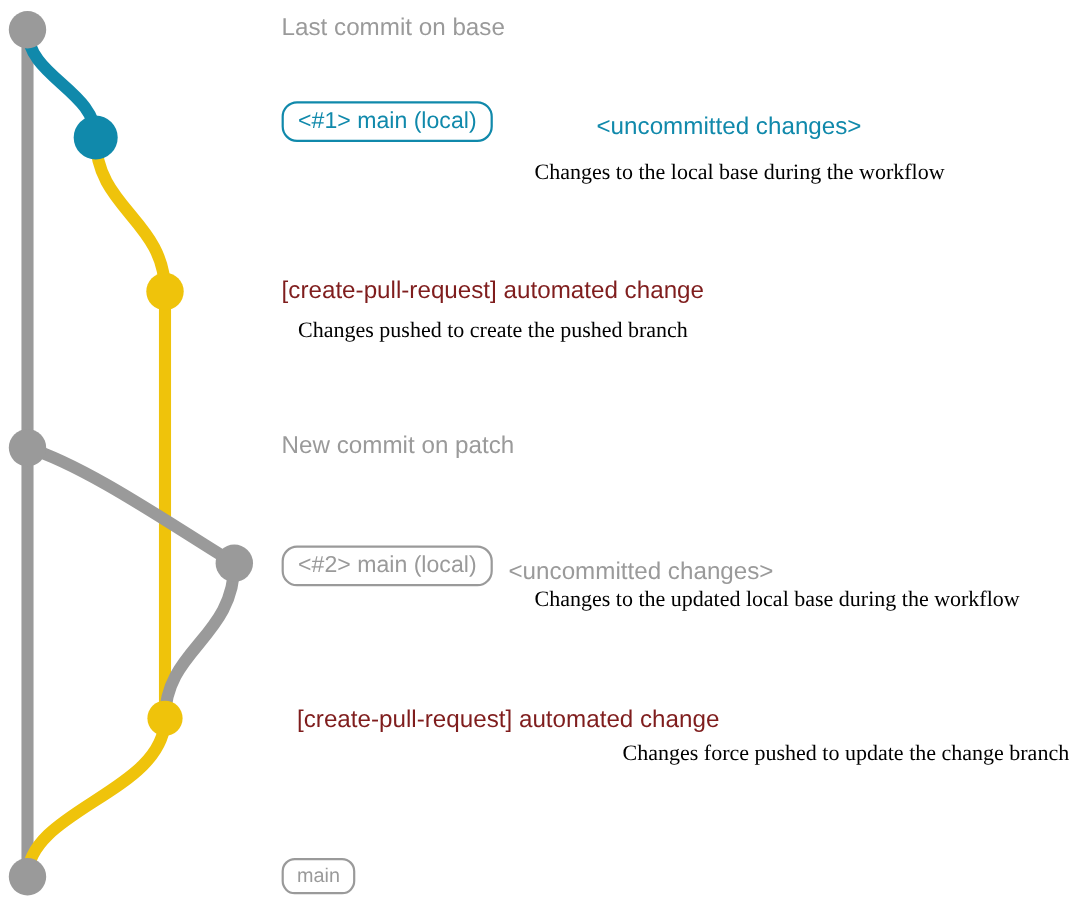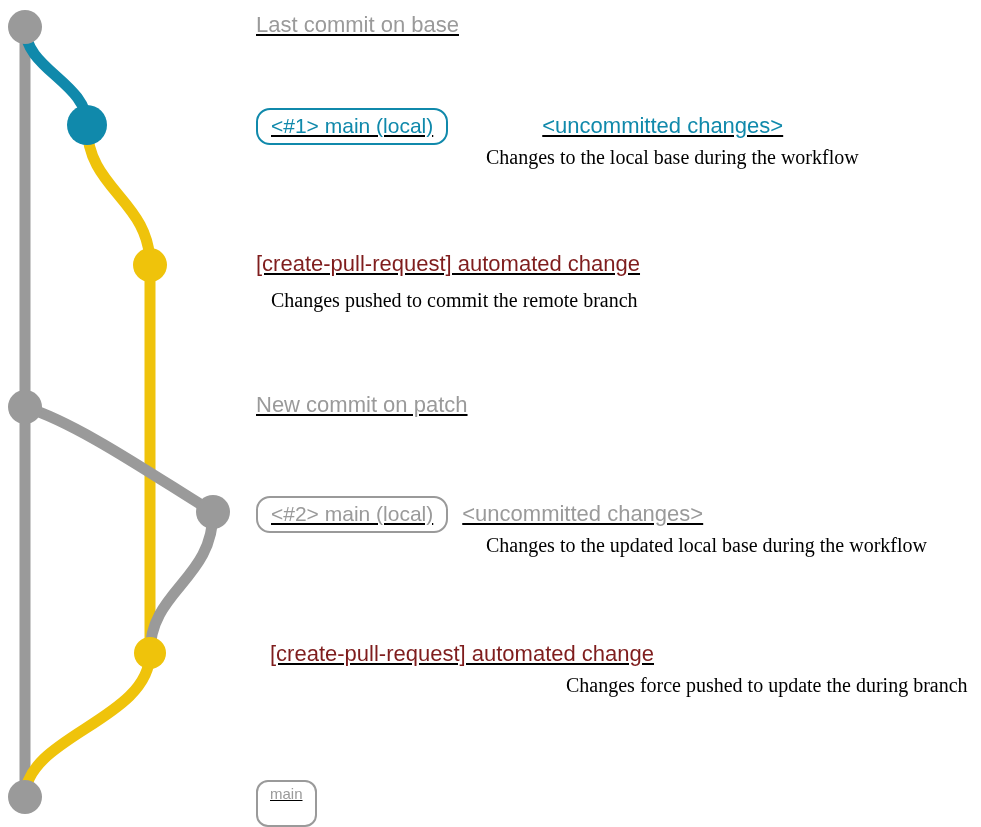--- a/index.html
+++ b/index.html
@@ -21,41 +21,40 @@
     position: absolute;
     left: 0;
     top: 0;
     width: 981px;
     height: 827px;
   }
 
   .row {
     position: absolute;
     display: flex;
-    align-items: flex-start;
+    align-items: flex-end;
     white-space: nowrap;
-    text-decoration: underline;
   }
 
   
   .pill {
     display: inline-block;
     border: 2px solid currentColor;
     border-radius: 14px;
     padding: 4px 13px 5px 13px;
     font-size: 21px;
     line-height: 1.12;
     font-family: "Liberation Sans", sans-serif;
     box-sizing: border-box;
   }
   .pill.small {
-    font-size: 15px;
+    font-size: 18px;
     border-width: 2px;
     border-radius: 12px;
-    padding: 4px 12px 22px 12px;
+    padding: 4px 12px 5px 12px;
   }
 
   
   .subject {
     font-size: 22px;
     line-height: 1.2;
     font-family: "Liberation Sans", sans-serif;
     padding-top: 5px;
   }
   .subject.standalone { padding-top: 0; }
@@ -101,45 +100,45 @@
   <circle cx="25" cy="407" r="17" fill="#9a9a9a"></circle>
   <circle cx="213" cy="512" r="17" fill="#9a9a9a"></circle>
   <circle cx="150" cy="653" r="16" fill="#EFC30B"></circle>
   <circle cx="25" cy="797" r="17" fill="#9a9a9a"></circle>
 </svg>
 
 <div class="row" style="left:256px; top:12px;">
   <span class="subject standalone c-gray">Last commit on base</span>
 </div>
 
-<div class="row" style="left:256px; top:108px;gap:40px;">
+<div class="row" style="left:256px; top:92px;gap:40px;">
   <span class="pill c-teal">&lt;#1&gt; main (local)</span>
   <span class="gap"></span>
   <span class="subject c-teal">&lt;uncommitted changes&gt;</span>
 </div>
 <div class="note" style="left:486px; top:146px;text-align:center;">Changes to the local base during the workflow</div>
 
 <div class="row" style="left:256px; top:251px;">
   <span class="subject standalone c-yellow">[create-pull-request] automated change</span>
 </div>
-<div class="note" style="left:271px; top:289px;">Changes pushed to commit the remote branch</div>
+<div class="note" style="left:271px; top:289px;">Changes pushed to create the pushed branch</div>
 
 <div class="row" style="left:256px; top:392px;">
   <span class="subject standalone c-gray">New commit on patch</span>
 </div>
 
 <div class="row" style="left:256px; top:496px;">
   <span class="pill c-gray">&lt;#2&gt; main (local)</span>
   <span class="gap"></span>
   <span class="subject c-gray">&lt;uncommitted changes&gt;</span>
 </div>
 <div class="note" style="left:486px; top:534px;text-align:center;">Changes to the updated local base during the workflow</div>
 
 <div class="row" style="left:256px; top:636px;">
   <span class="gap"></span>
   <span class="subject c-yellow">[create-pull-request] automated change</span>
 </div>
-<div class="note" style="left:566px; top:674px;">Changes force pushed to update the during branch</div>
+<div class="note" style="left:566px; top:674px;">Changes force pushed to update the change branch</div>
 
 <div class="row" style="left:256px; top:780px;">
   <span class="pill small c-gray">main</span>
   <span class="gap"></span>
 </div>
 
 </body></html>

